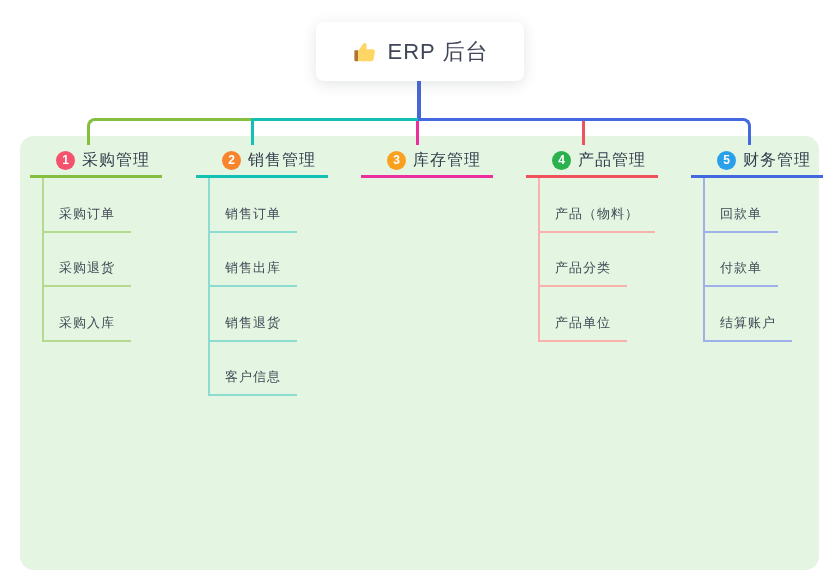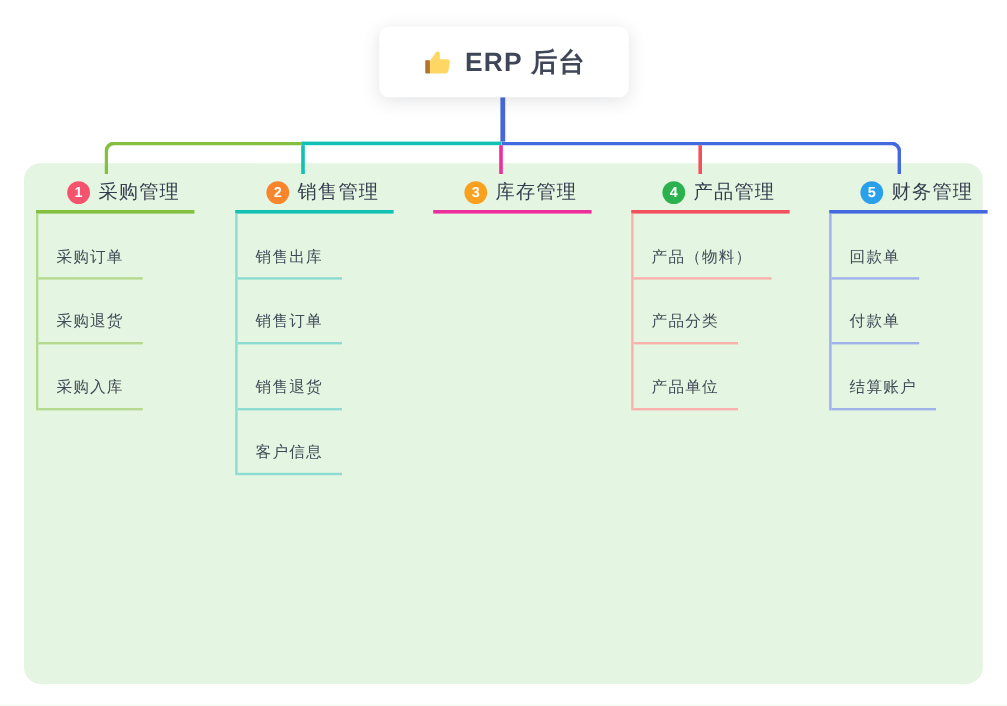--- a/index.html
+++ b/index.html
@@ -16,21 +16,21 @@
     position:absolute;left:20px;top:136px;width:799px;height:434px;
     border-radius:14px;background:#e4f5e1;
   }
 
   
   .root-node{
     position:absolute;left:316px;top:22px;width:208px;height:59px;
     background:#ffffff;border-radius:8px;
     box-shadow:0 3px 14px rgba(80,90,100,.16);
     display:flex;align-items:center;justify-content:center;gap:10px;
-    font-size:22px;font-weight:700;color:#3f4657;letter-spacing:1px;
+    font-size:22px;font-weight:400;color:#3f4657;letter-spacing:1px;
     z-index:3;
   }
   .thumb-icon{width:26px;height:26px;display:inline-flex;}
 
   
   .conn{position:absolute;z-index:2;}
   .corner-left{
     left:87px;top:118px;width:164px;height:27px;
     border-top:3px solid;border-left:3px solid;
     border-top-left-radius:8px;box-sizing:border-box;
@@ -57,21 +57,21 @@
     white-space:nowrap;cursor:pointer;
   }
   .num-badge{
     width:19px;height:19px;border-radius:50%;
     background:var(--badge);color:#ffffff;
     font-size:12px;font-weight:bold;
     display:flex;align-items:center;justify-content:center;
     flex:0 0 19px;letter-spacing:0;
   }
   .children{
-    width:-moz-fit-content;width:fit-content;
+    margin-left:12px;width:-moz-fit-content;width:fit-content;
     border-left:2px solid var(--cl);
   }
   .child{
     height:54.5px;box-sizing:border-box;
     border-bottom:2px solid var(--cl);
     padding:0 16px 8px 15px;
     display:flex;align-items:flex-end;
     width:-moz-fit-content;width:fit-content;
     font-size:13px;color:#404a56;letter-spacing:1px;
     white-space:nowrap;cursor:pointer;
@@ -113,22 +113,22 @@
       <div class="child">采购入库</div>
     </div>
   </div>
 
   <div class="branch" style="left: 196px; --c: #12c0b4; --cl: #8cdcd2; --badge: #f8842c;">
     <div class="branch-header">
       <span class="num-badge">2</span>
       <span>销售管理</span>
     </div>
     <div class="children">
+      <div class="child">销售订单</div>
       <div class="child">销售出库</div>
-      <div class="child">销售订单</div>
       <div class="child">销售退货</div>
       <div class="child">客户信息</div>
     </div>
   </div>
 
   <div class="branch" style="left: 361px; --c: #ec2f9d; --cl: #f49cce; --badge: #f9a01f;">
     <div class="branch-header">
       <span class="num-badge">3</span>
       <span>库存管理</span>
     </div>

